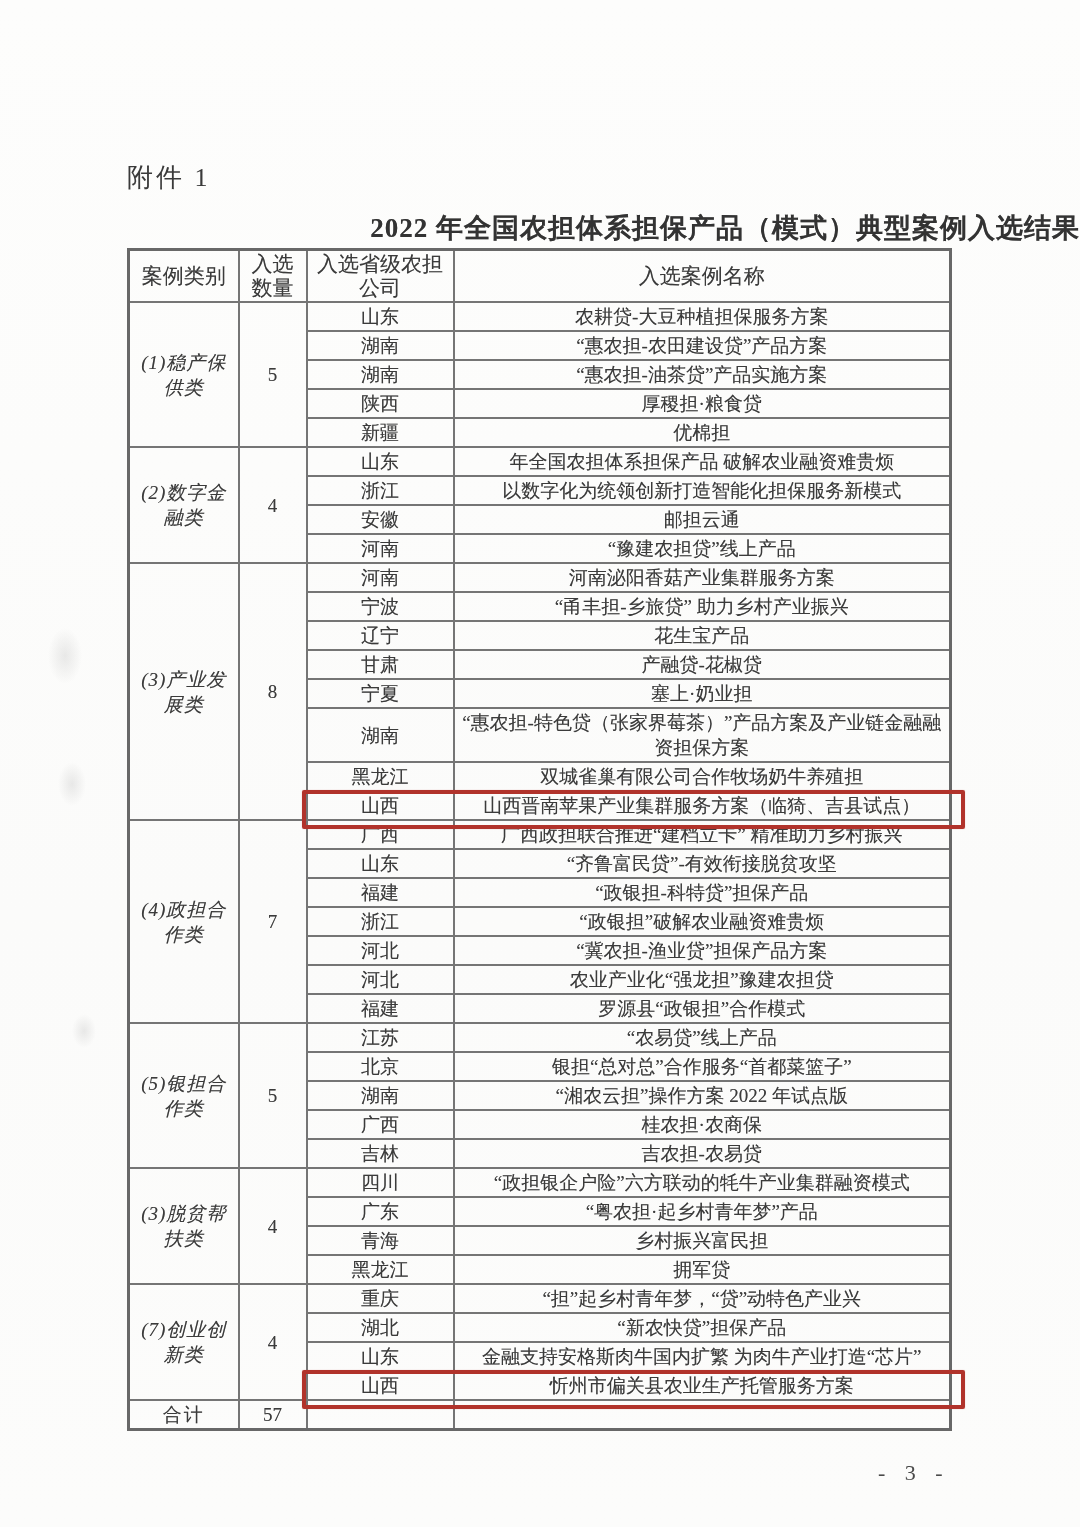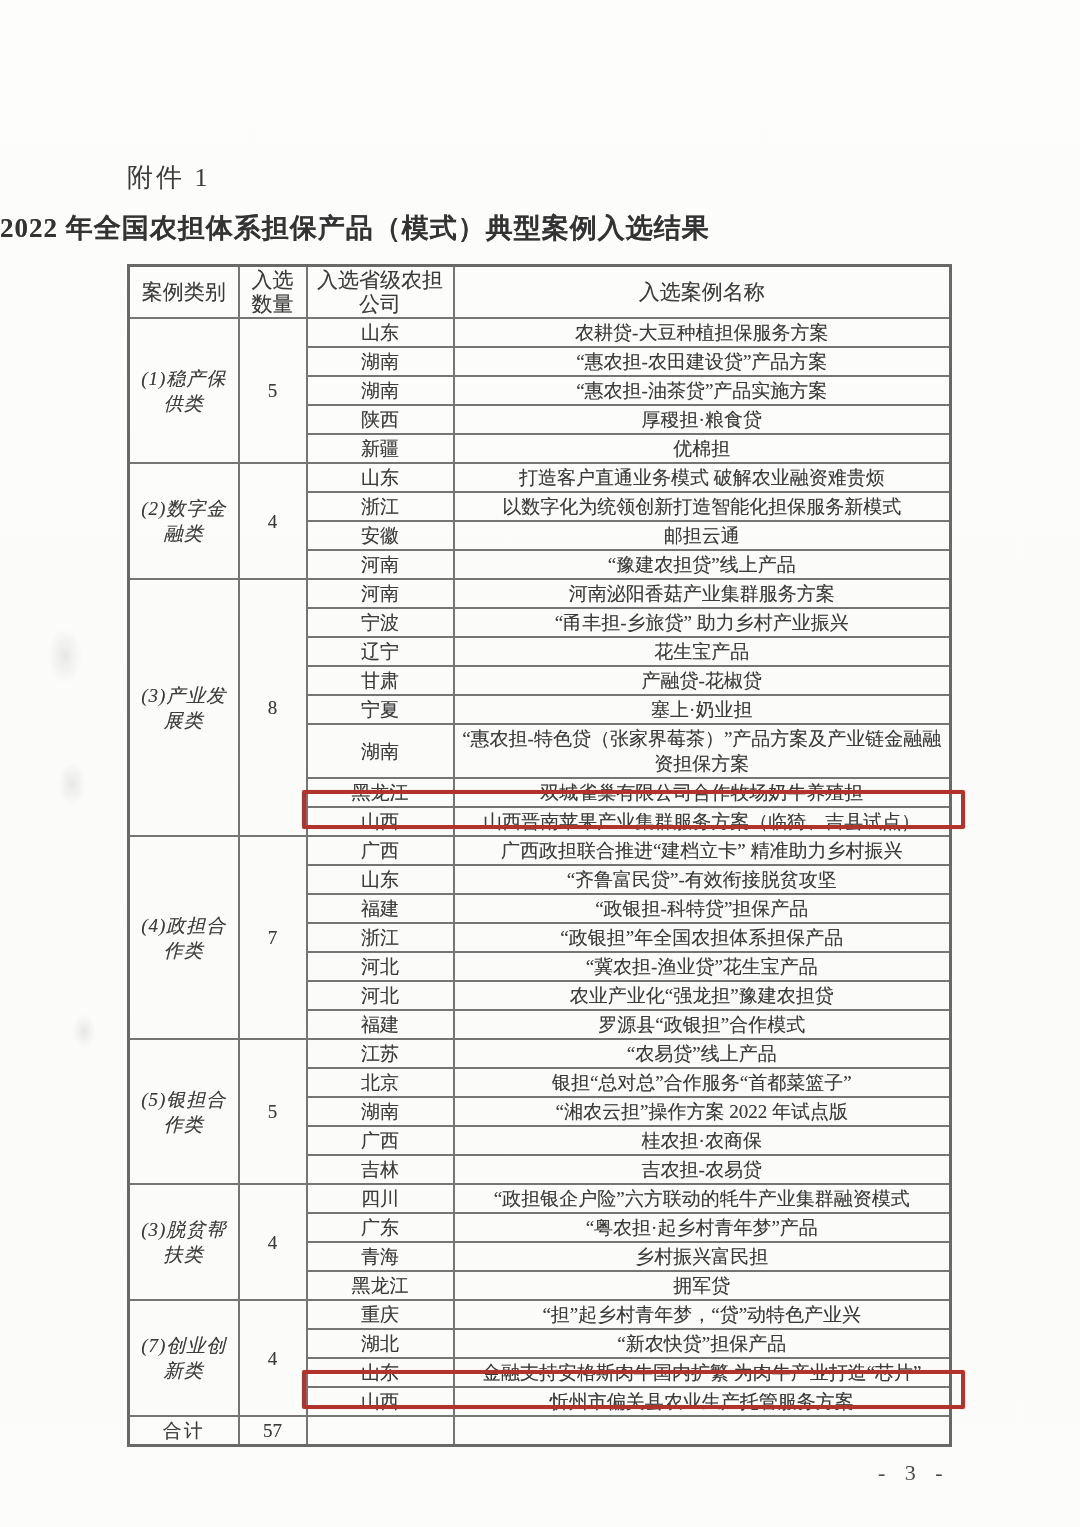--- a/index.html
+++ b/index.html
@@ -26,31 +26,31 @@
     top: 160px;
     font-size: 26px;
     letter-spacing: 3px;
     color: #3a3a3a;
   }
   .title {
     position: absolute;
     left: 0;
     top: 210px;
     width: 1080px;
-    text-align: left;
+    text-align: right;
     font-size: 27px;
     font-weight: bold;
     letter-spacing: 1px;
     color: #333333;
     text-shadow: 0 0 0.6px rgba(50,50,50,0.55);
   }
   table.results {
     position: absolute;
     left: 127px;
-    top: 264px;
+    top: 248px;
     width: 822px;
     border-collapse: collapse;
     table-layout: fixed;
     background: transparent;
     border-radius: 23px;
   }
   table.results th,
   table.results td {
     border: 2px solid #757575;
     text-align: center;
@@ -173,21 +173,21 @@
           <td class="case-cell">厚稷担·粮食贷</td>
         </tr>
         <tr>
           <td class="province-cell">新疆</td>
           <td class="case-cell">优棉担</td>
         </tr>
         <tr>
           <td rowspan="4" class="cat-label">(2)数字金融类</td>
           <td rowspan="4" class="cat-count">4</td>
           <td class="province-cell">山东</td>
-          <td class="case-cell">打造客户直通业务模式 破解农业融资难贵烦</td>
+          <td class="case-cell">年全国农担体系担保产品 破解农业融资难贵烦</td>
         </tr>
         <tr>
           <td class="province-cell">浙江</td>
           <td class="case-cell">以数字化为统领创新打造智能化担保服务新模式</td>
         </tr>
         <tr>
           <td class="province-cell">安徽</td>
           <td class="case-cell">邮担云通</td>
         </tr>
         <tr>
@@ -237,25 +237,25 @@
         <tr>
           <td class="province-cell">山东</td>
           <td class="case-cell">“齐鲁富民贷”-有效衔接脱贫攻坚</td>
         </tr>
         <tr>
           <td class="province-cell">福建</td>
           <td class="case-cell">“政银担-科特贷”担保产品</td>
         </tr>
         <tr>
           <td class="province-cell">浙江</td>
-          <td class="case-cell">“政银担”年全国农担体系担保产品</td>
+          <td class="case-cell">“政银担”破解农业融资难贵烦</td>
         </tr>
         <tr>
           <td class="province-cell">河北</td>
-          <td class="case-cell">“冀农担-渔业贷”花生宝产品</td>
+          <td class="case-cell">“冀农担-渔业贷”担保产品方案</td>
         </tr>
         <tr>
           <td class="province-cell">河北</td>
           <td class="case-cell">农业产业化“强龙担”豫建农担贷</td>
         </tr>
         <tr>
           <td class="province-cell">福建</td>
           <td class="case-cell">罗源县“政银担”合作模式</td>
         </tr>
         <tr>

